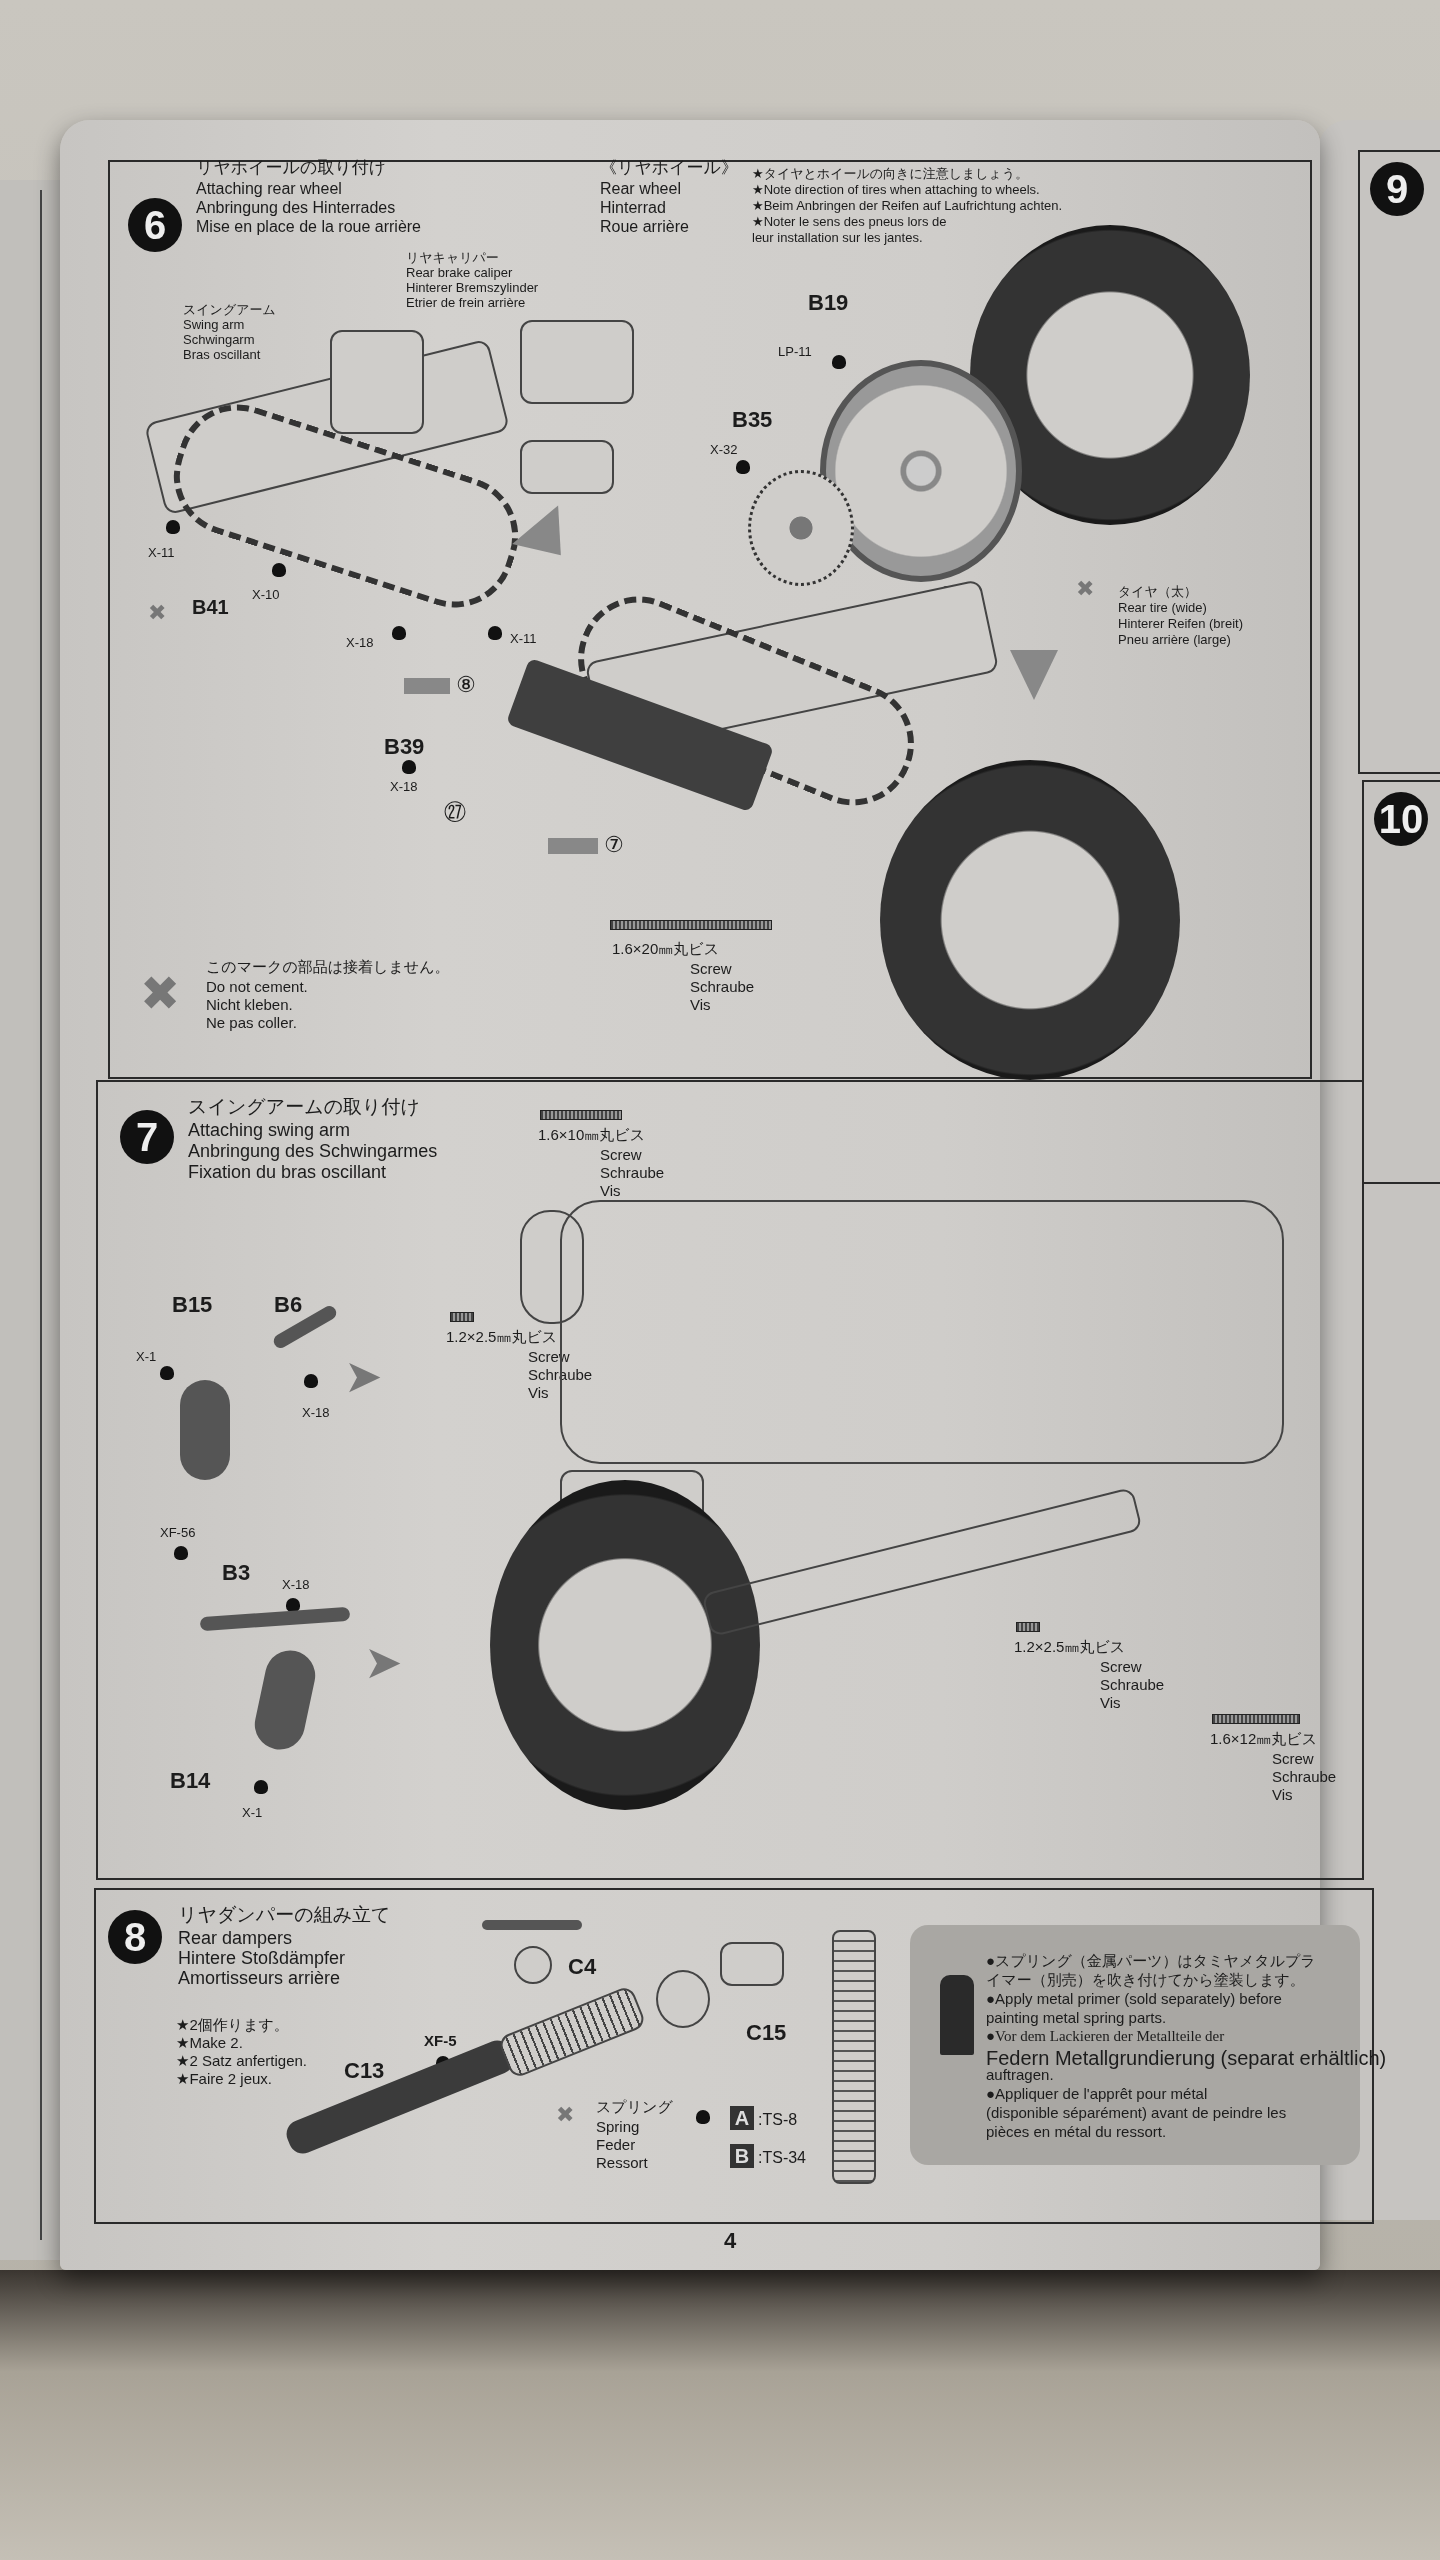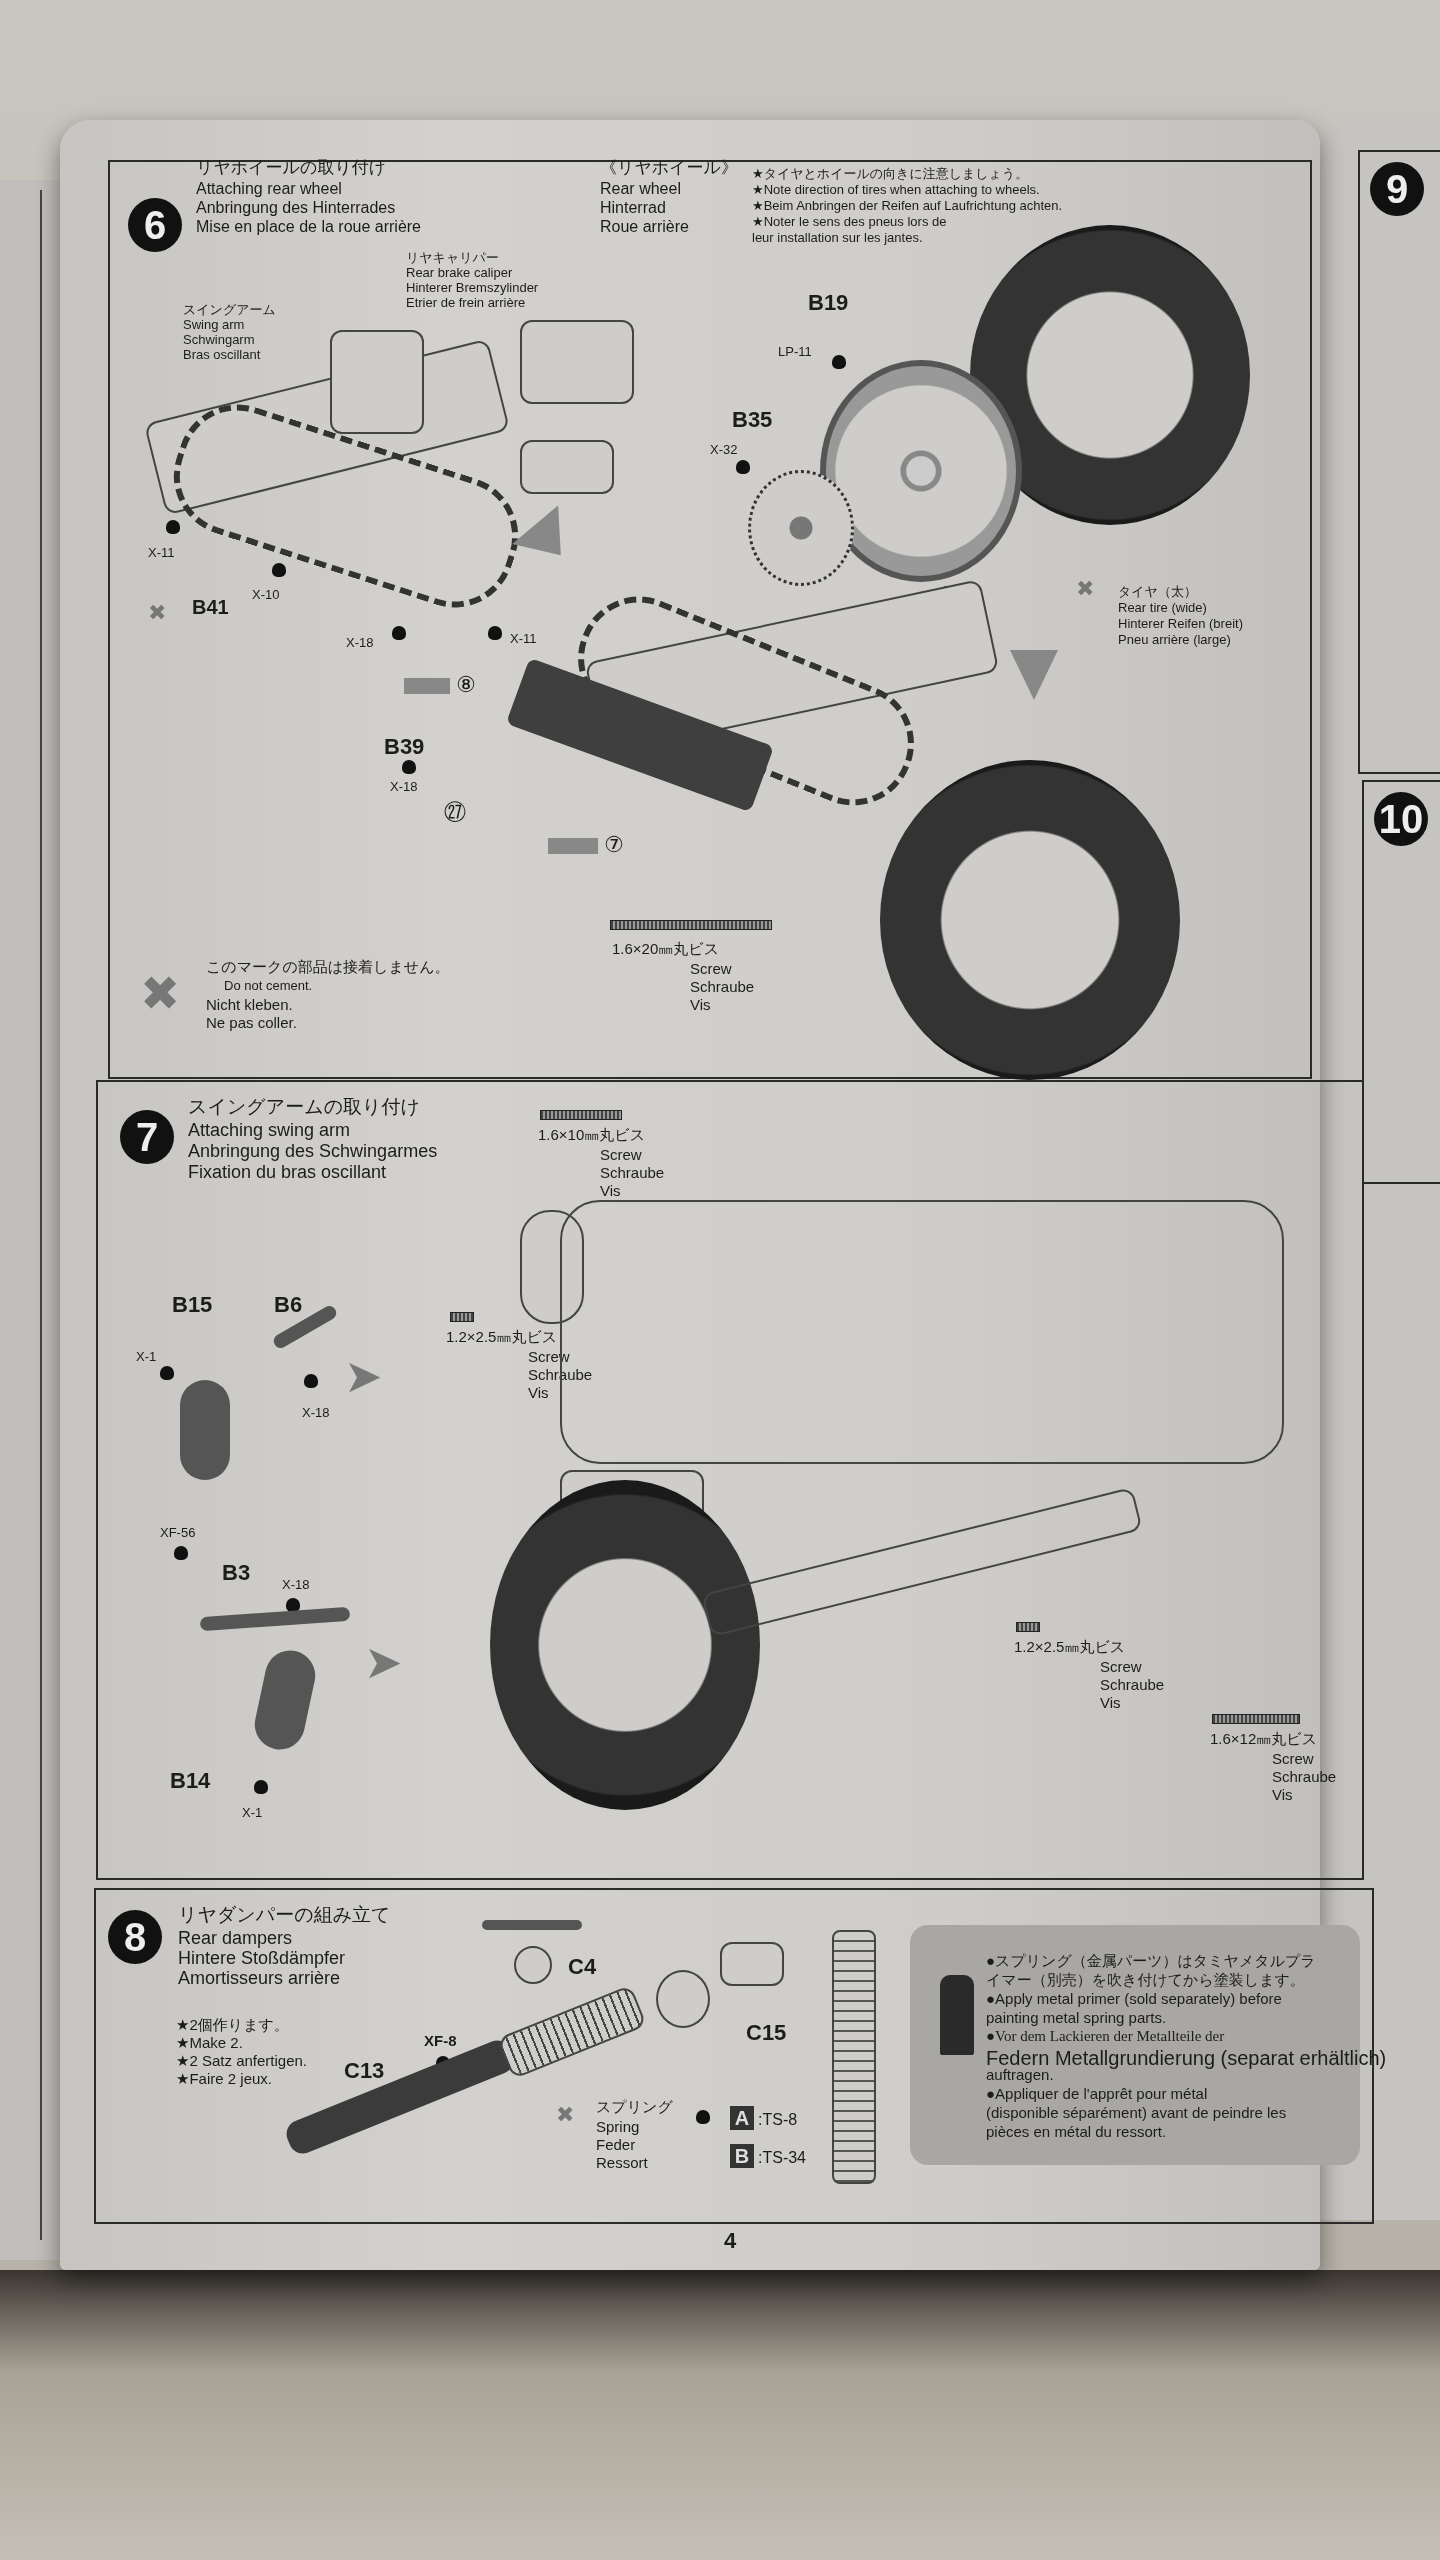--- a/index.html
+++ b/index.html
@@ -135,21 +135,21 @@
 <div class="t" style="left:604px;top:832px;font-size:22px;">⑦</div>
 
 <div class="screw" style="left:610px;top:920px;width:160px;"></div>
 <div class="t ja" style="left:612px;top:940px;font-size:15px;">1.6×20㎜丸ビス</div>
 <div class="t en" style="left:690px;top:960px;font-size:15px;">Screw</div>
 <div class="t en" style="left:690px;top:978px;font-size:15px;">Schraube</div>
 <div class="t en" style="left:690px;top:996px;font-size:15px;">Vis</div>
 
 <div class="t" style="left:140px;top:970px;font-size:48px;color:#777;line-height:1;">✖</div>
 <div class="t sm" style="left:206px;top:958px;font-size:15px;">このマークの部品は接着しません。</div>
-<div class="t sm" style="left:224px;top:978px;font-size:13px;">Do not cement.</div>
+<div class="t sm" style="left:206px;top:978px;font-size:15px;">Do not cement.</div>
 <div class="t sm" style="left:206px;top:996px;font-size:15px;">Nicht kleben.</div>
 <div class="t sm" style="left:206px;top:1014px;font-size:15px;">Ne pas coller.</div>
 
 <div class="frame" style="left:96px;top:1080px;width:1264px;height:796px;"></div>
 <div class="step-num" style="left:120px;top:1110px;">7</div>
 <div class="t ja" style="left:188px;top:1096px;font-size:19px;">スイングアームの取り付け</div>
 <div class="t en" style="left:188px;top:1120px;font-size:18px;">Attaching swing arm</div>
 <div class="t en" style="left:188px;top:1141px;font-size:18px;">Anbringung des Schwingarmes</div>
 <div class="t en" style="left:188px;top:1162px;font-size:18px;">Fixation du bras oscillant</div>
 
@@ -210,21 +210,21 @@
 <div class="t ja" style="left:178px;top:1904px;font-size:19px;">リヤダンパーの組み立て</div>
 <div class="t en" style="left:178px;top:1928px;font-size:18px;">Rear dampers</div>
 <div class="t en" style="left:178px;top:1948px;font-size:18px;">Hintere Stoßdämpfer</div>
 <div class="t en" style="left:178px;top:1968px;font-size:18px;">Amortisseurs arrière</div>
 
 <div class="t" style="left:176px;top:2016px;font-size:15px;">★2個作ります。</div>
 <div class="t" style="left:176px;top:2034px;font-size:15px;">★Make 2.</div>
 <div class="t" style="left:176px;top:2052px;font-size:15px;">★2 Satz anfertigen.</div>
 <div class="t" style="left:176px;top:2070px;font-size:15px;">★Faire 2 jeux.</div>
 
-<div class="t lblsm" style="left:424px;top:2032px;font-size:15px;font-weight:bold;">XF-8</div>
+<div class="t lblsm" style="left:424px;top:2032px;font-size:15px;font-weight:bold;">XF-5</div>
 <div class="dot" style="left:436px;top:2056px;"></div>
 <div class="t lbl" style="left:344px;top:2058px;">C13</div>
 <div class="gray-part" style="left:280px;top:2080px;width:240px;height:34px;transform:rotate(-22deg);background:#3b3b3b;border-radius:14px;"></div>
 <div class="outline-part" style="left:500px;top:2010px;width:140px;height:40px;transform:rotate(-22deg);background:repeating-linear-gradient(90deg,#cfcdca 0 6px,#444 6px 8px);"></div>
 <div class="gray-part" style="left:482px;top:1920px;width:100px;height:10px;"></div>
 <div class="outline-part" style="left:514px;top:1946px;width:34px;height:34px;border-radius:50%;"></div>
 <div class="t lbl" style="left:568px;top:1954px;">C4</div>
 <div class="outline-part" style="left:656px;top:1970px;width:50px;height:54px;border-radius:50%;"></div>
 <div class="outline-part" style="left:720px;top:1942px;width:60px;height:40px;"></div>
 <div class="t lbl" style="left:746px;top:2020px;">C15</div>

